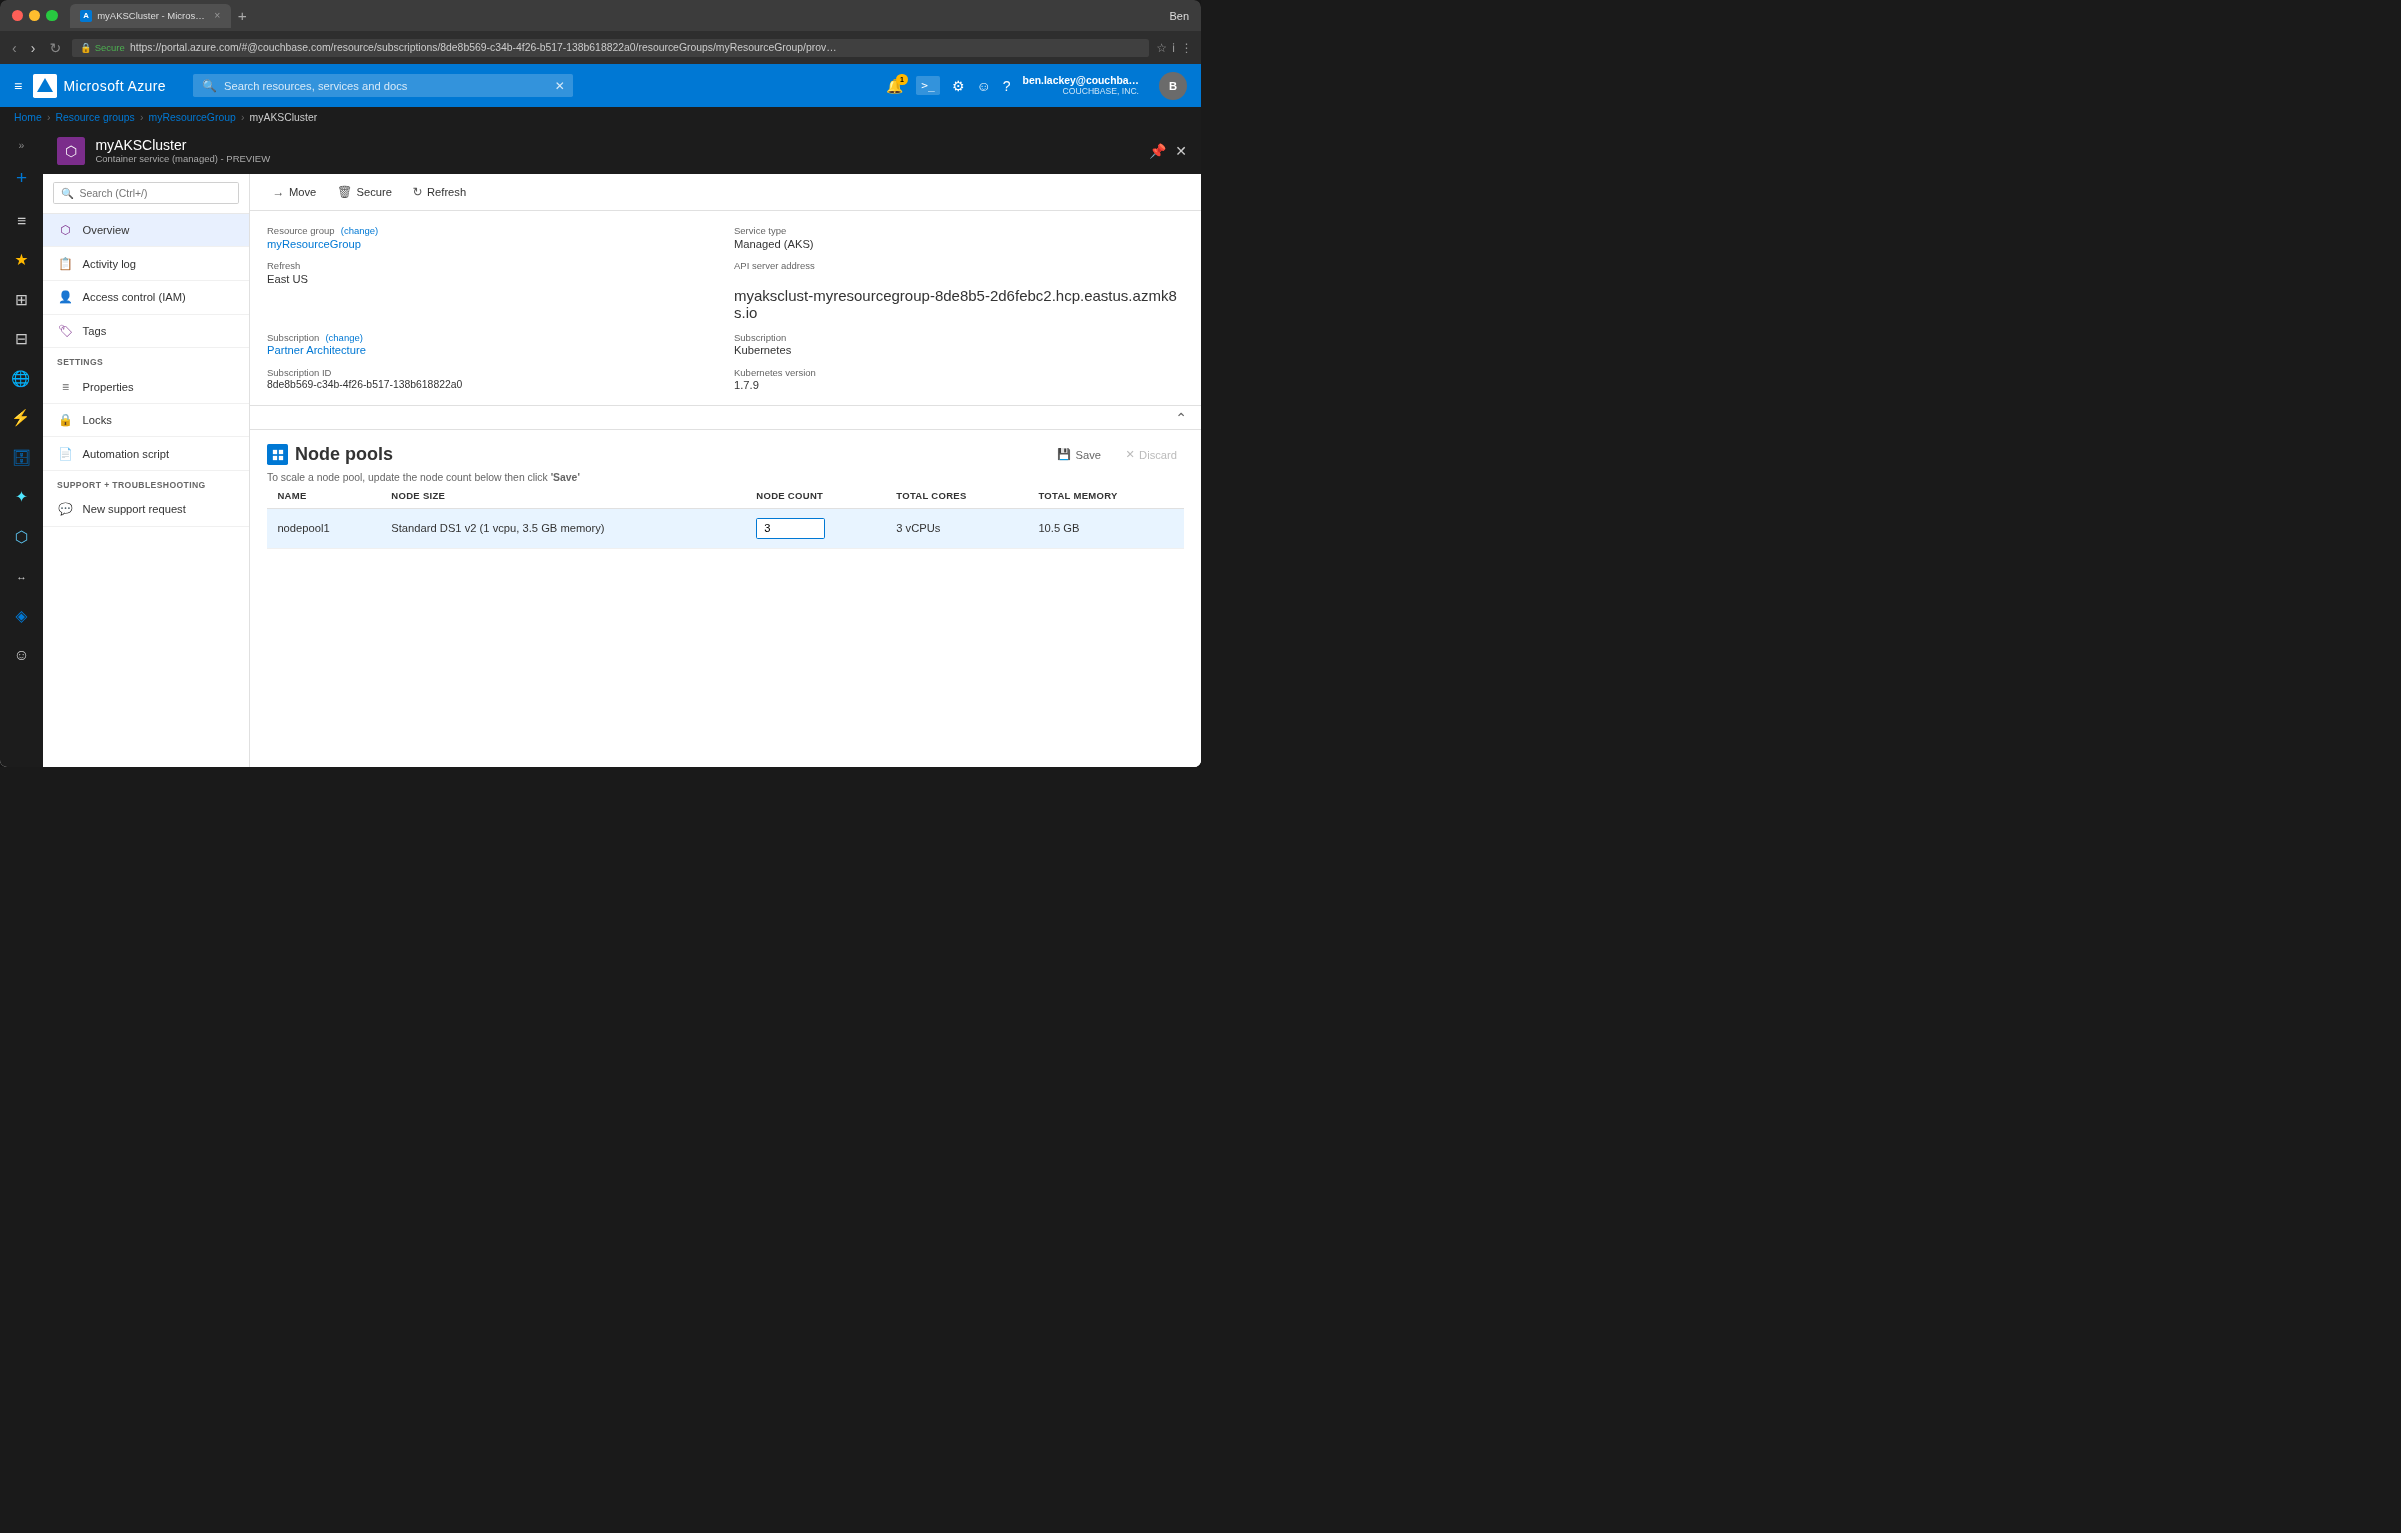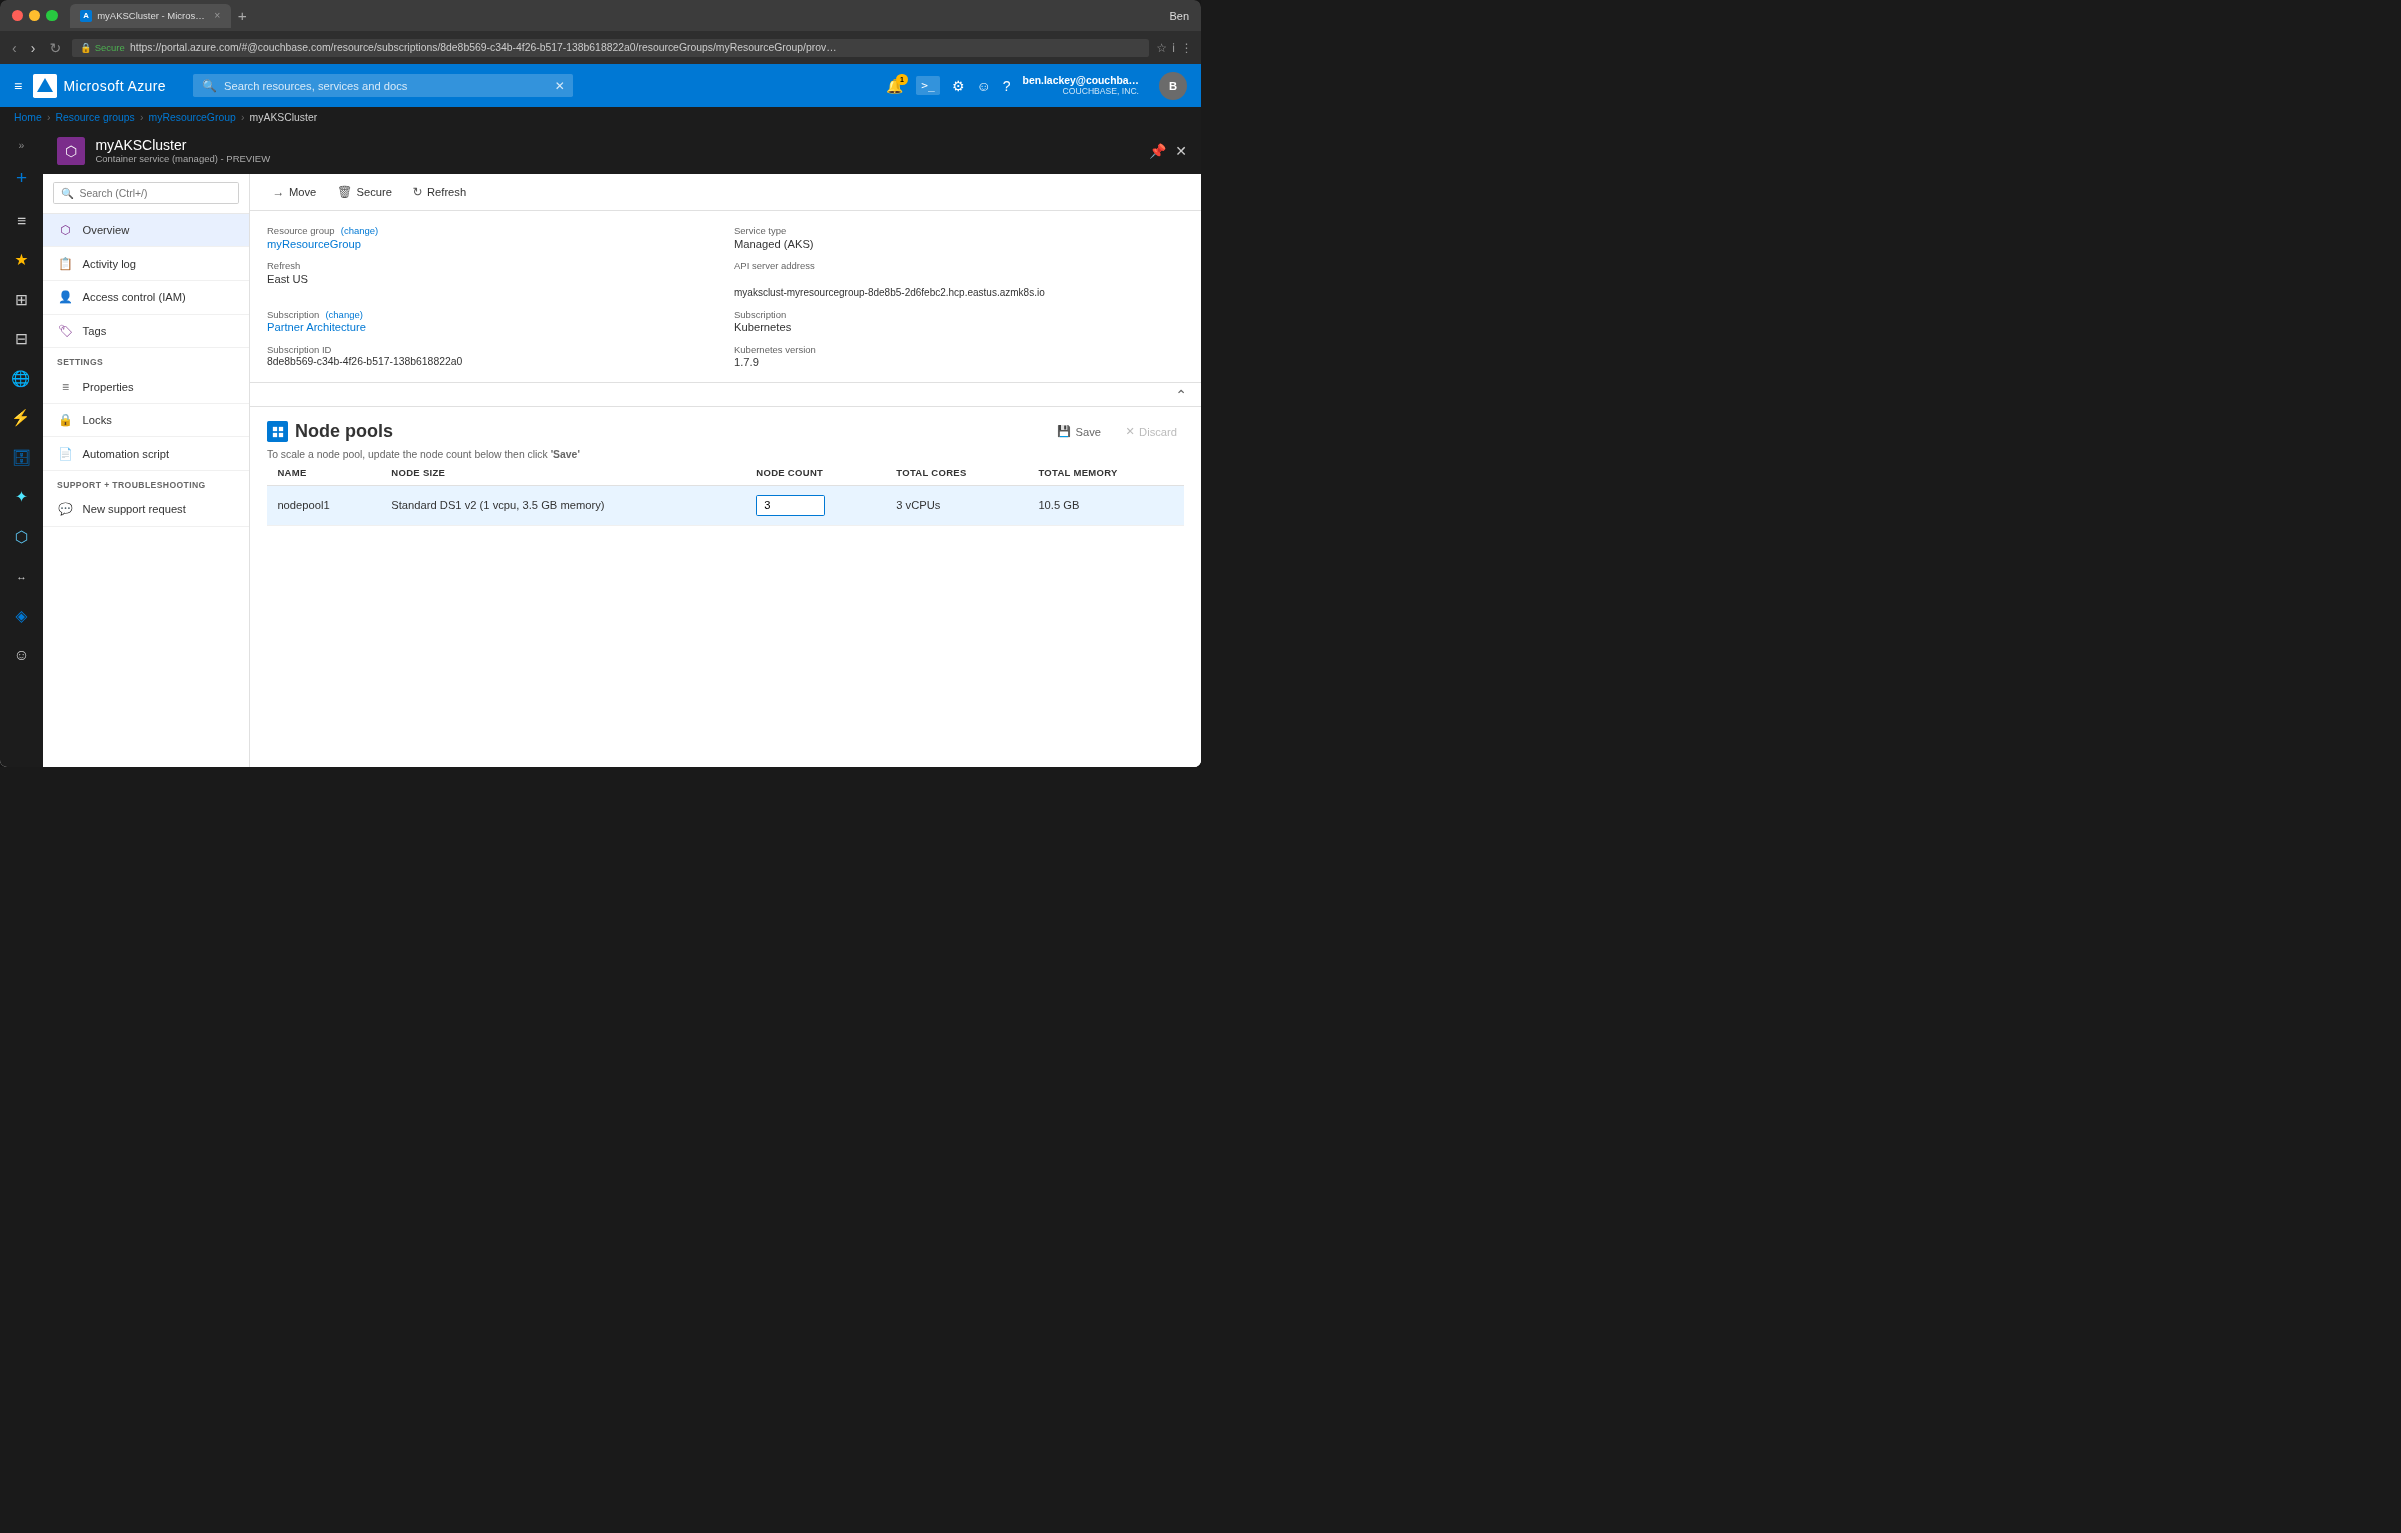--- a/index.html
+++ b/index.html
@@ -795,21 +795,21 @@
                 <div class="info-value">Managed (AKS)</div>
               </div>
 
               <div class="info-group">
                 <div class="info-label">Refresh</div>
                 <div class="info-value">East US</div>
               </div>
 
               <div class="info-group">
                 <div class="info-label">API server address</div>
-                <div class="info-value" style="font-size:10px;word-break:break-all;margin-top:16px;">myaksclust-myresourcegroup-8de8b5-2d6febc2.hcp.eastus.azmk8s.io</div>
+                <div class="info-value" style="font-size:15px;word-break:break-all;margin-top:16px;">myaksclust-myresourcegroup-8de8b5-2d6febc2.hcp.eastus.azmk8s.io</div>
               </div>
 
               <div class="info-group">
                 <div class="info-label">
                   <span>Subscription</span>
                   <span class="info-change" style="margin-left:3.5px;">(change)</span>
                 </div>
                 <div class="info-link">Partner Architecture</div>
               </div>
 

